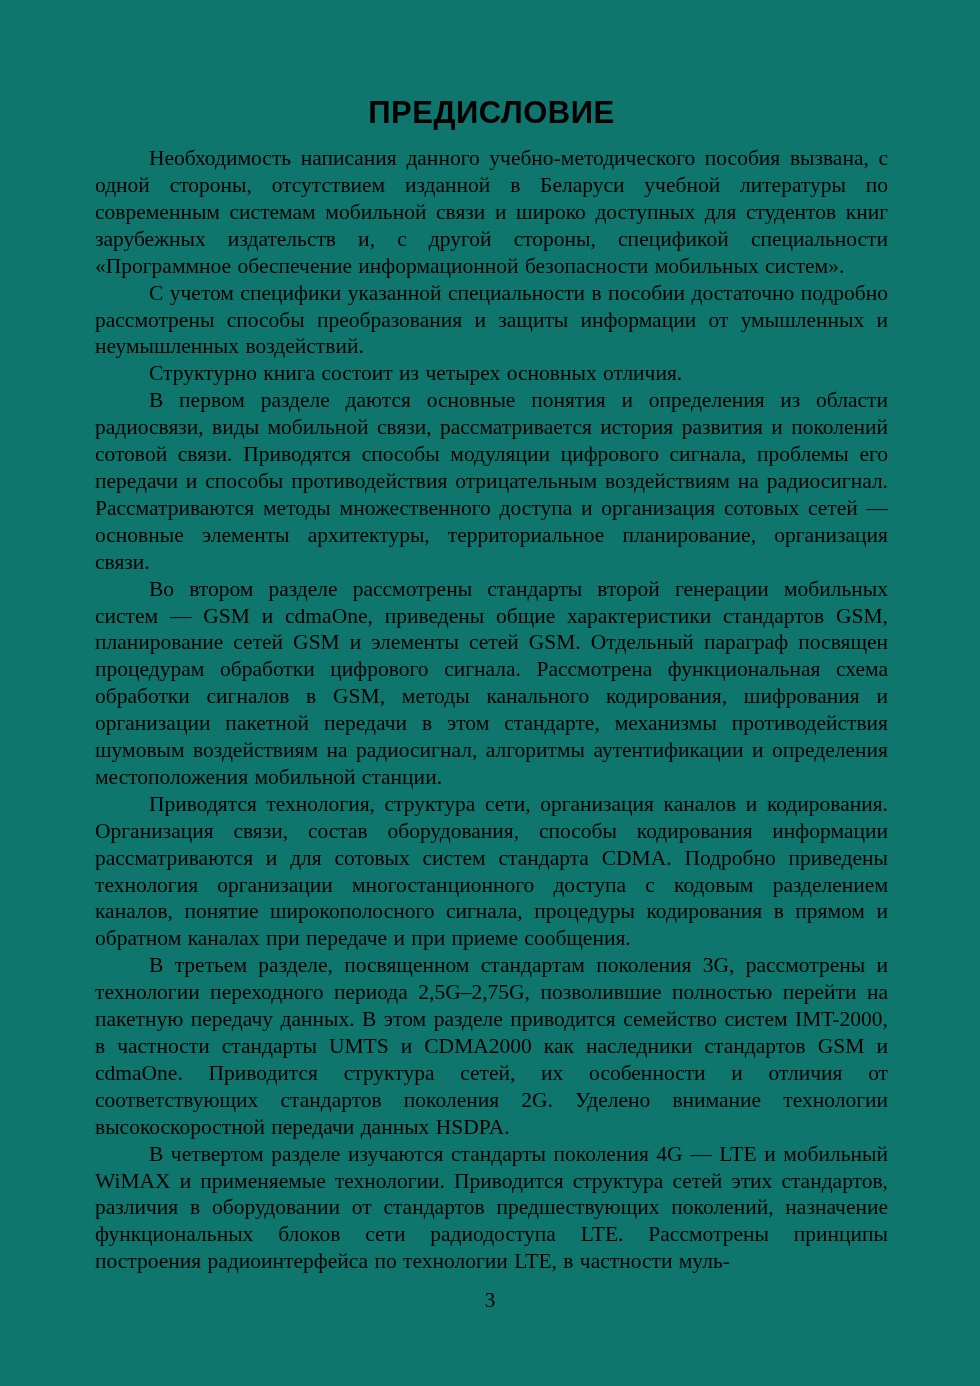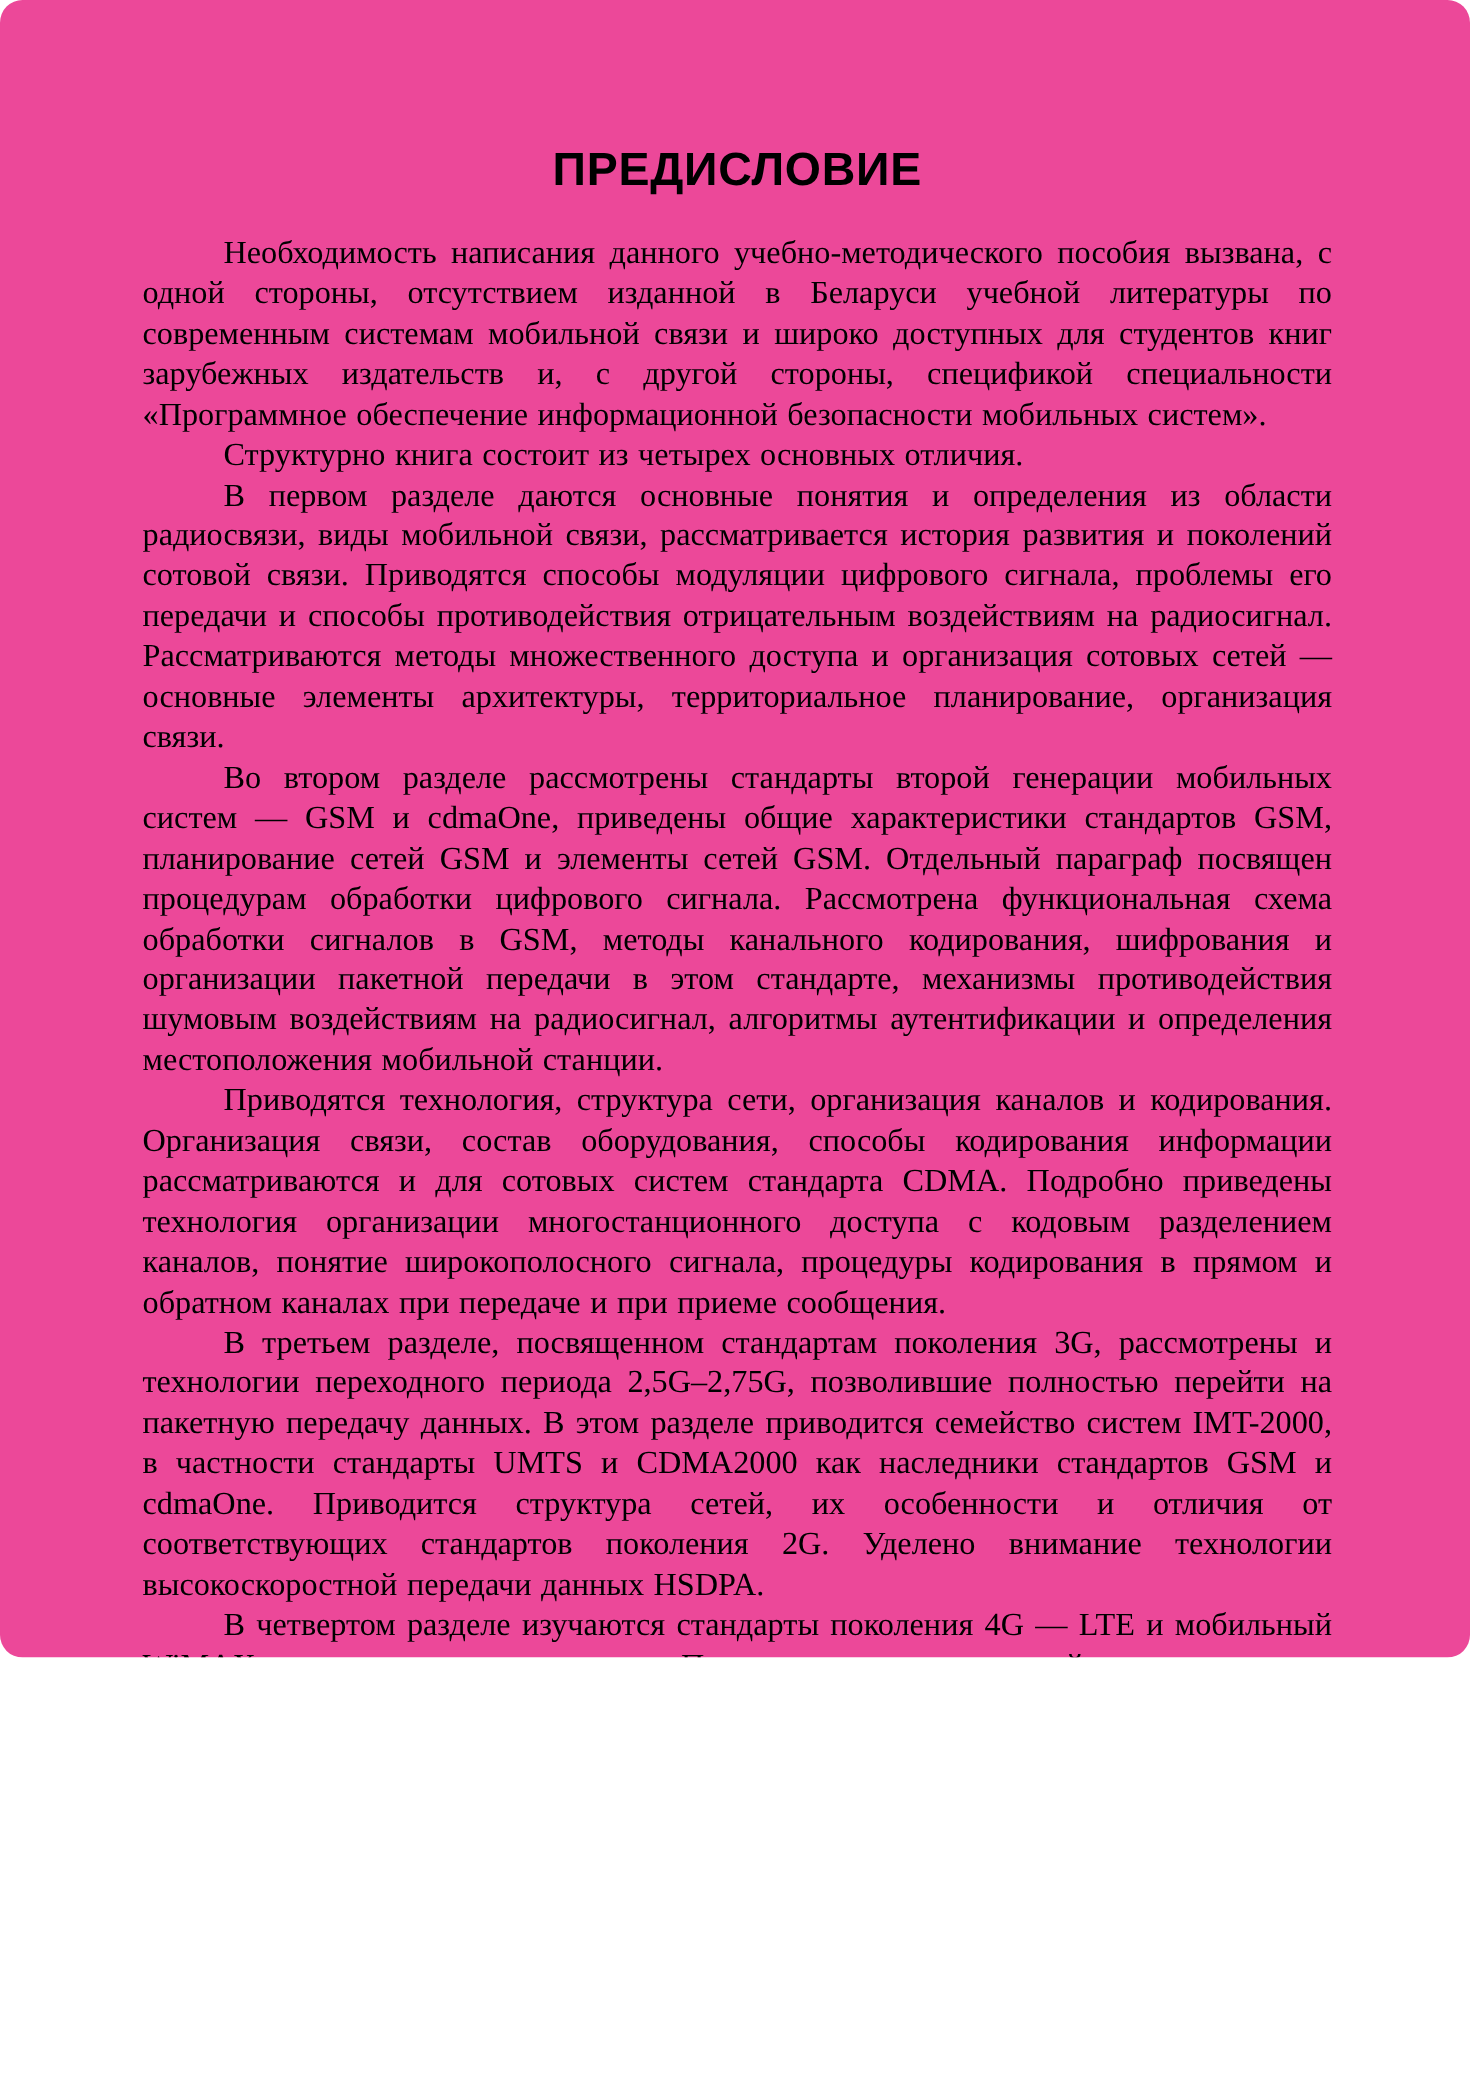--- a/index.html
+++ b/index.html
@@ -3,44 +3,43 @@
 <meta charset="utf-8">
 <style>
   html, body {
     margin: 0;
     padding: 0;
     background: #ffffff;
   }
   .page {
     position: relative;
     width: 980px;
-    height: 1105px;
+    height: 1386px;
     margin: 0 auto;
-    background: #ec4899;
+    background: #0f766e;
     color: #000000;
     font-family: "Liberation Serif", serif;
     overflow: hidden;
-    border-radius: 15px;
   }
   .content {
     padding: 0 92px 0 95px;
   }
   .doc-title {
     margin: 0;
     padding-top: 96px;
     text-align: center;
     font-family: "Liberation Sans", sans-serif;
     font-weight: bold;
     font-size: 31px;
     line-height: 1.1;
     letter-spacing: 0.5px;
     color: #000000;
   }
   .paragraphs {
-    margin-top: 25px;
+    margin-top: 15px;
   }
   .paragraphs p.para {
     margin: 0;
     font-size: 21.5px;
     line-height: 26.9px;
     text-align: justify;
     text-indent: 54px;
     word-spacing: 1px;
     hyphens: auto;
     -webkit-hyphens: auto;
@@ -58,20 +57,21 @@
   }
 </style>
 </head>
 <body>
 
 <div class="page">
   <div class="content">
     <h1 class="doc-title">ПРЕДИСЛОВИЕ</h1>
     <div class="paragraphs">
         <p class="para" lang="ru">Необходимость написания данного учебно-методического пособия вызвана, с одной стороны, отсутствием изданной в Беларуси учебной литературы по современным системам мобильной связи и широко доступных для студентов книг зарубежных издательств и, с другой стороны, спецификой специальности «Программное обеспечение информационной безопасности мобильных систем».</p>
+        <p class="para" lang="ru">С учетом специфики указанной специальности в пособии достаточно подробно рассмотрены способы преобразования и защиты информации от умышленных и неумышленных воздействий.</p>
         <p class="para" lang="ru">Структурно книга состоит из четырех основных отличия.</p>
         <p class="para" lang="ru">В первом разделе даются основные понятия и определения из области радиосвязи, виды мобильной связи, рассматривается история развития и поколений сотовой связи. Приводятся способы модуляции цифрового сигнала, проблемы его передачи и способы противодействия отрицательным воздействиям на радиосигнал. Рассматриваются методы множественного доступа и организация сотовых сетей — основные элементы архитектуры, территориальное планирование, организация связи.</p>
         <p class="para" lang="ru">Во втором разделе рассмотрены стандарты второй генерации мобильных систем — GSM и cdmaOne, приведены общие характеристики стандартов GSM, планирование сетей GSM и элементы сетей GSM. Отдельный параграф посвящен процедурам обработки цифрового сигнала. Рассмотрена функциональная схема обработки сигналов в GSM, методы канального кодирования, шифрования и организации пакетной передачи в этом стандарте, механизмы противодействия шумовым воздействиям на радиосигнал, алгоритмы аутентификации и определения местоположения мобильной станции.</p>
         <p class="para" lang="ru">Приводятся технология, структура сети, организация каналов и кодирования. Организация связи, состав оборудования, способы кодирования информации рассматриваются и для сотовых систем стандарта CDMA. Подробно приведены технология организации многостанционного доступа с кодовым разделением каналов, понятие широкополосного сигнала, процедуры кодирования в прямом и обратном каналах при передаче и при приеме сообщения.</p>
         <p class="para" lang="ru">В третьем разделе, посвященном стандартам поколения 3G, рассмотрены и технологии переходного периода 2,5G–2,75G, позволившие полностью перейти на пакетную передачу данных. В этом разделе приводится семейство систем IMT-2000, в частности стандарты UMTS и CDMA2000 как наследники стандартов GSM и cdmaOne. Приводится структура сетей, их особенности и отличия от соответствующих стандартов поколения 2G. Уделено внимание технологии высокоскоростной передачи данных HSDPA.</p>
         <p class="para" lang="ru">В четвертом разделе изучаются стандарты поколения 4G — LTE и мобильный WiMAX и применяемые технологии. Приводится структура сетей этих стандартов, различия в оборудовании от стандартов предшествующих поколений, назначение функциональных блоков сети радиодоступа LTE. Рассмотрены принципы построения радиоинтерфейса по технологии LTE, в частности муль-</p>
       </div>
   </div>
   <div class="page-number">3</div>
 </div>

